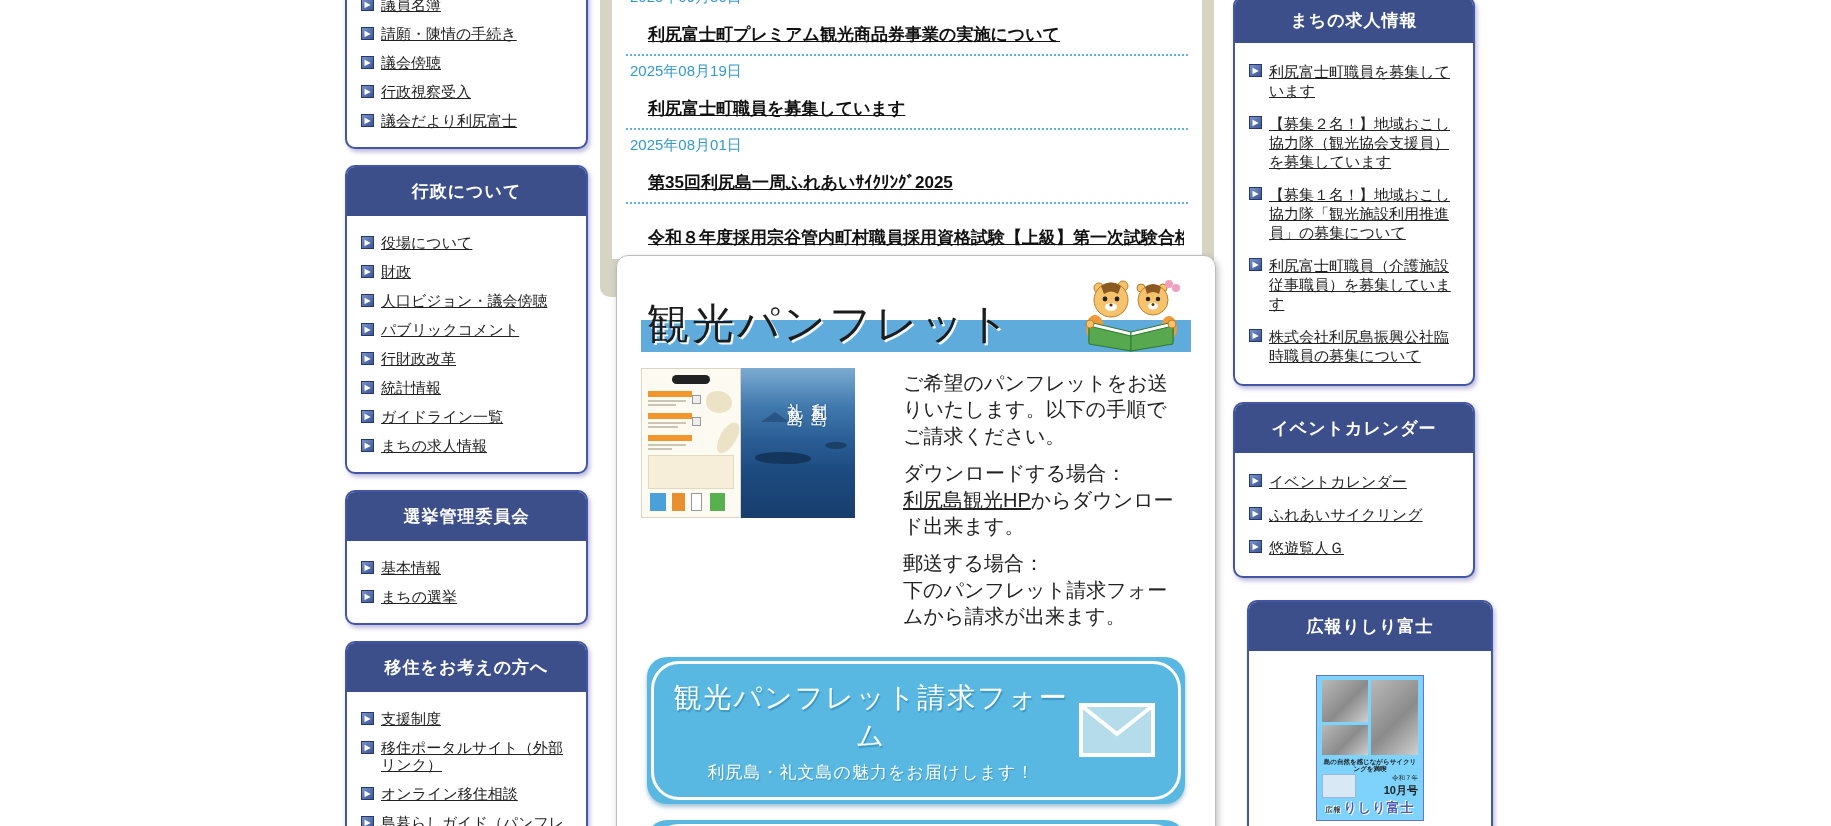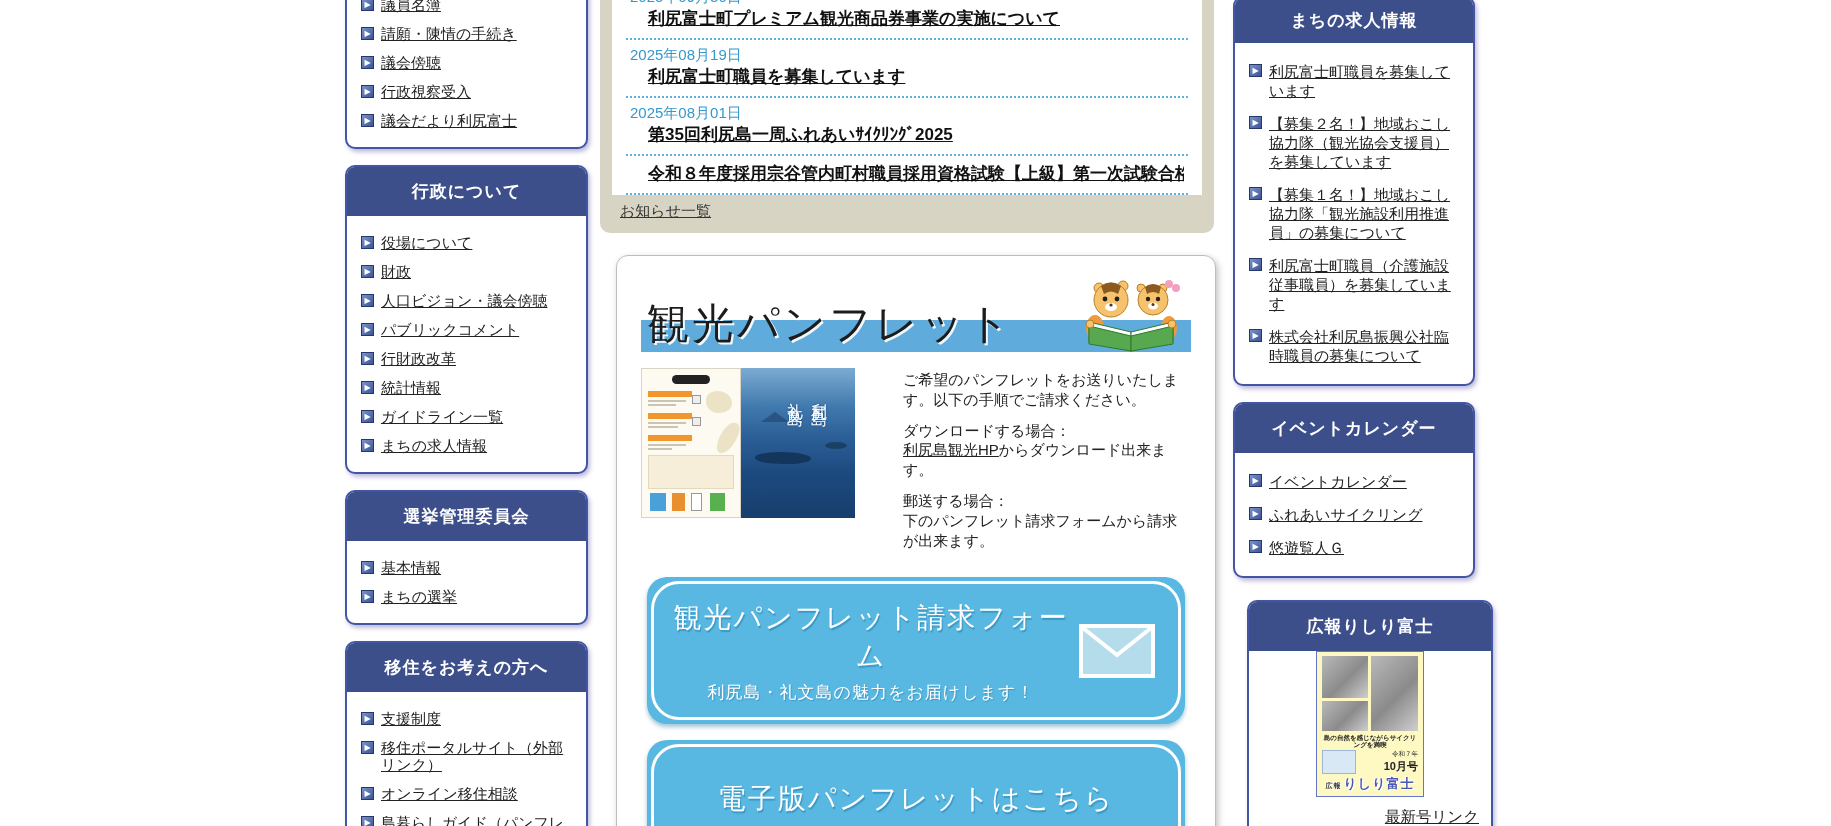--- a/index.html
+++ b/index.html
@@ -21,21 +21,21 @@
     background:linear-gradient(135deg,#7b93c9,#3a5497); border:1px solid #26376b;
     color:#fff; font-size:8px; line-height:11px; text-align:center; }
   .sl { color:#222; text-decoration:underline; cursor:pointer; }
 
   
   .news-wrap { position:absolute; left:600px; top:-28px; width:614px;
     background:#d8d4c3; border-radius:10px; padding:10px 12px 10px; }
   .news-list { background:#fff; padding:0 14px; }
   .news-item { padding:6px 4px 8px; border-bottom:2px dotted #5fb2e2; }
   .news-date { color:#3399cc; font-size:15px; }
-  .news-title { display:block; margin-top:0; padding-left:18px; font-size:17px; font-weight:bold;
+  .news-title { display:block; margin-top:16px; padding-left:18px; font-size:17px; font-weight:bold;
     color:#111; text-decoration:underline; white-space:nowrap; overflow:hidden; cursor:pointer; }
   .news-more { padding:7px 8px 2px; }
   .news-more a { color:#333; font-size:15px; text-decoration:underline; cursor:pointer; }
 
   
   .pam-box { position:absolute; left:616px; top:255px; width:600px;
     background:#fff; border:1px solid #bdbdbd; border-radius:12px;
     box-shadow:2px 3px 7px rgba(0,0,0,.25); padding:18px 24px 22px; }
   .hero { position:relative; height:78px; margin-bottom:16px; }
   .hero-bar { position:absolute; left:0; right:0; bottom:0; height:32px; background:#5fabdc; }
@@ -57,38 +57,38 @@
   .page-r { position:relative; width:114px; height:150px;
     background:linear-gradient(180deg,#7babd2 0%,#4079ad 26%,#2a5d95 48%,#1c4a7f 70%,#173e6c 100%); }
   .pr-mt { position:absolute; top:44px; left:20px; width:0; height:0;
     border-left:14px solid transparent; border-right:14px solid transparent; border-bottom:10px solid #274f7c; opacity:.85; }
   .pr-isle { position:absolute; top:84px; left:14px; width:56px; height:12px; background:#14365c; border-radius:50% 60% 45% 55%; }
   .pr-isle2 { position:absolute; top:74px; right:8px; width:22px; height:7px; background:#1b4066; border-radius:50%; }
   .vtext { position:absolute; top:22px; right:26px; writing-mode:vertical-rl; color:#fff;
     font-size:16px; letter-spacing:4px; font-weight:500; text-shadow:0 0 2px rgba(0,40,90,.6); }
   .vtext2 { right:50px; }
 
-  .pam-text { font-size:15px; color:#222; line-height:1.32; padding-top:2px; width:280px; }
+  .pam-text { font-size:20px; color:#222; line-height:1.32; padding-top:2px; width:280px; }
   .pam-text p { margin-bottom:11px; }
   .pam-link { color:#222; text-decoration:underline; cursor:pointer; }
 
   .big-btn { width:538px; margin:16px auto 0; background:#58b8e1; border-radius:20px; padding:4px;
     box-shadow:0 3px 4px rgba(90,150,185,.55); cursor:pointer; }
   .big-inner { position:relative; border:3px solid #fff; border-radius:28px; text-align:center; padding:15px 10px 13px; }
   .bt-title { color:#fff; font-size:28px; letter-spacing:2px;
     text-shadow:1px 2px 1px rgba(35,120,170,.55); }
   .bt-sub { color:#fff; font-size:17px; margin-top:6px; letter-spacing:1px;
     text-shadow:1px 1px 1px rgba(35,120,170,.5); }
   .btn1 .bt-title,.btn1 .bt-sub { padding-right:90px; }
   .btn-env { position:absolute; right:22px; top:50%; transform:translateY(-50%); }
   .btn2 .big-inner { padding:33px 10px 31px; }
 
   
   .koho { margin-left:14px; width:246px; margin-top:6px; }
-  .cover { width:108px; height:146px; margin:0 auto 8px; background:#fef9c3;
+  .cover { width:108px; height:146px; margin:24px auto 8px; background:#7dd3fc;
     border:1px solid #6675cc; padding:4px 5px; }
   .cov-ph { display:flex; gap:3px; }
   .cov-colL { width:46px; display:flex; flex-direction:column; gap:3px; }
   .ph { background:linear-gradient(135deg,#b9b9b9,#8b8b8b 55%,#cfcfcf); }
   .cov-head { margin-top:3px; font-size:6.5px; font-weight:bold; color:#222; text-align:center; line-height:1.1; }
   .cov-mid { display:flex; justify-content:space-between; margin-top:2px; }
   .cov-info { width:34px; height:24px; background:#d8e8f4; border:1px solid #9cb6d8; }
   .cov-issue { text-align:right; color:#222; }
   .cov-era { font-size:6.5px; display:block; }
   .cov-no { font-size:11px; font-weight:bold; display:block; }

